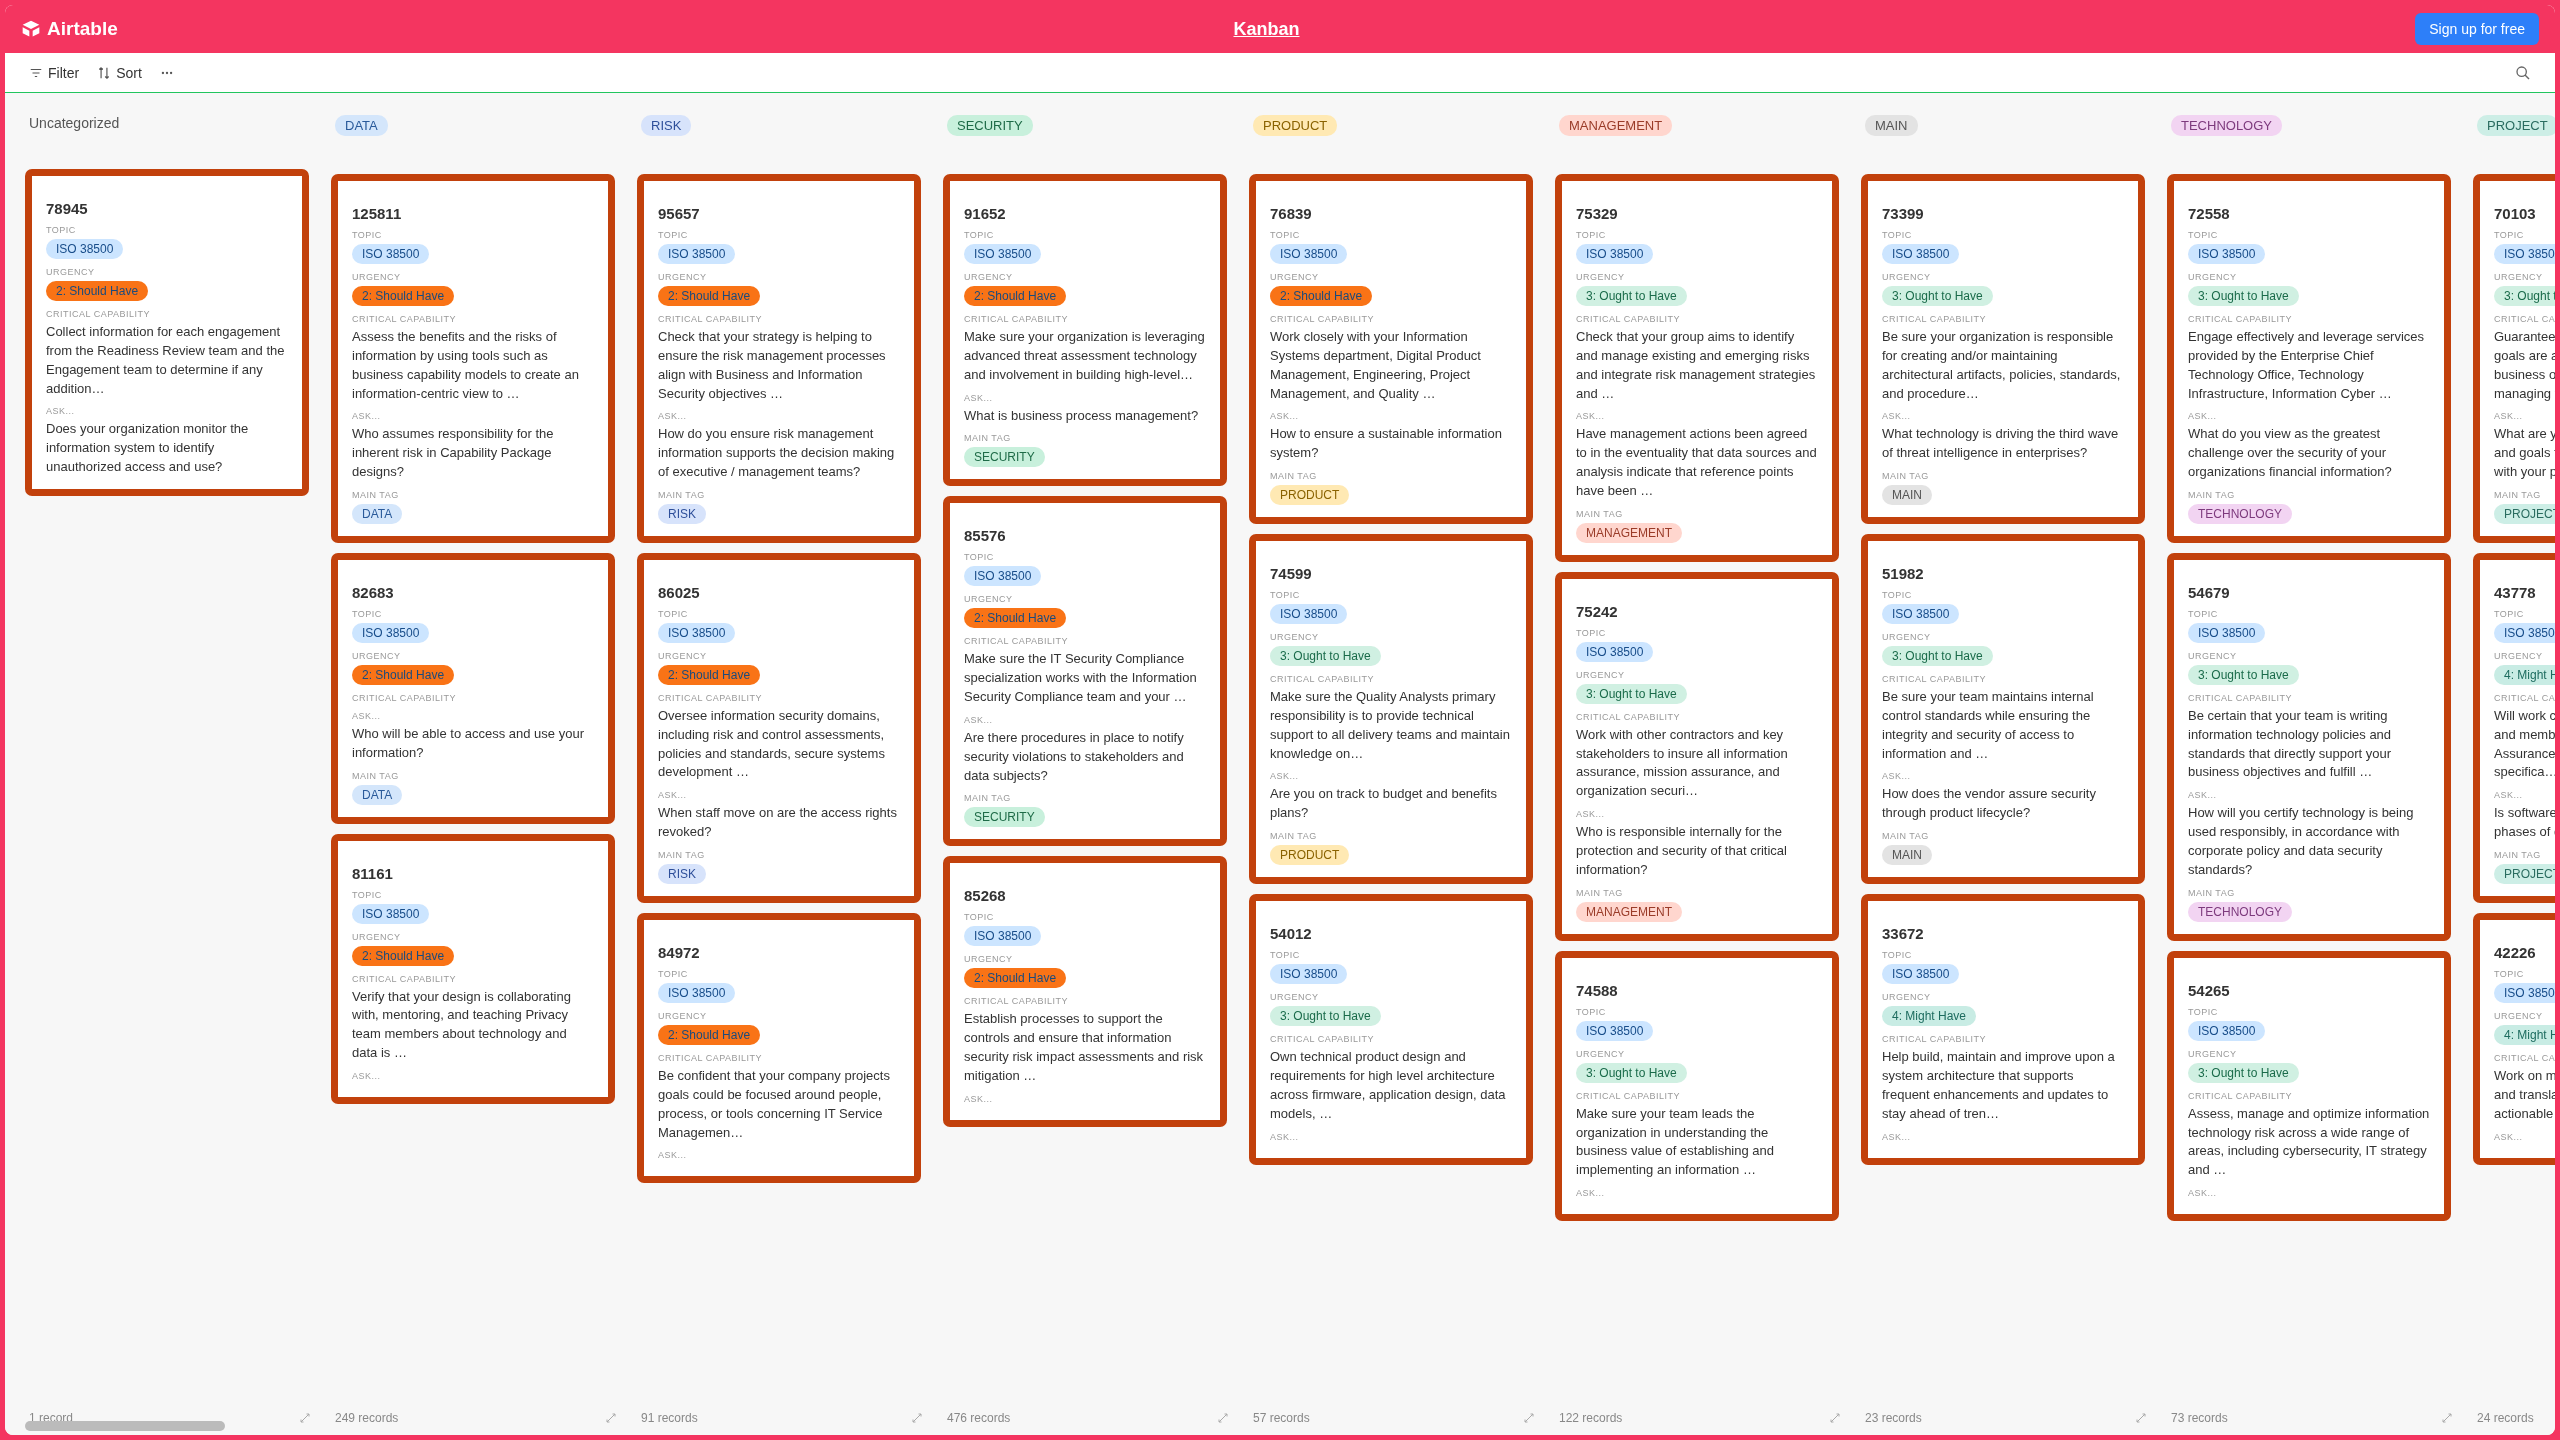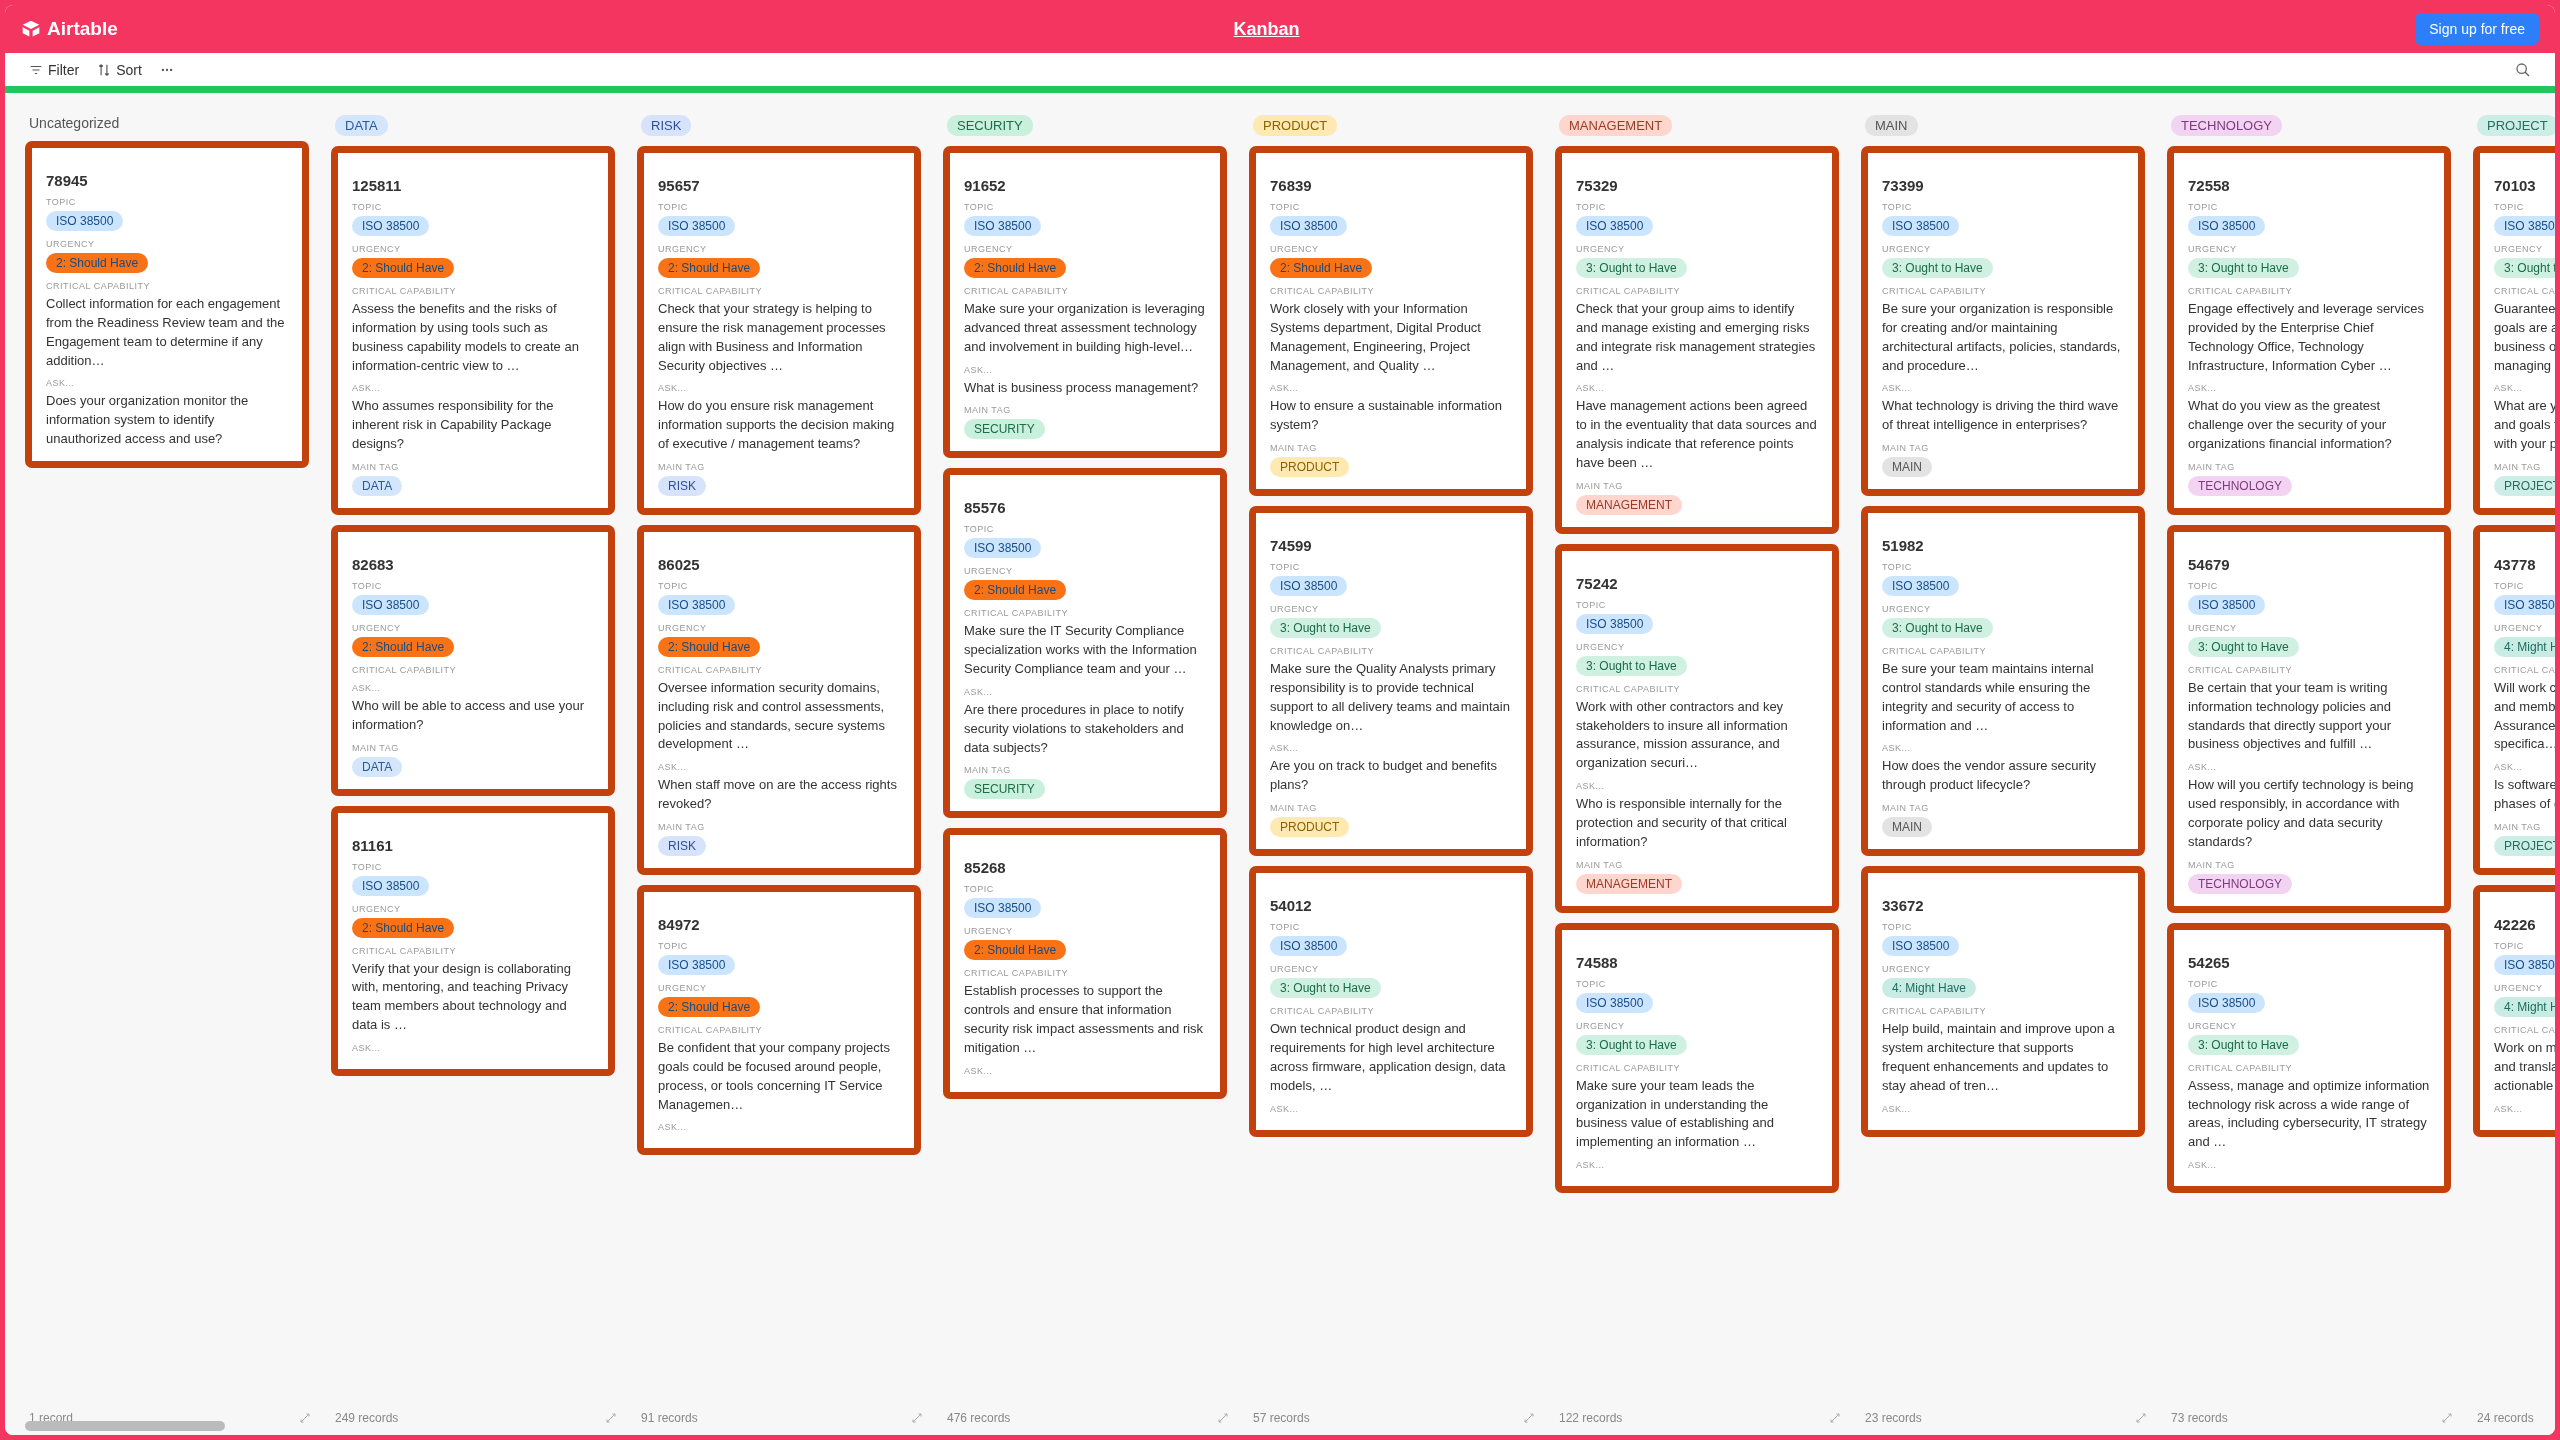--- a/index.html
+++ b/index.html
@@ -7,29 +7,29 @@
   
   .app { width: 2560px; height: 1440px; background: #f43560; padding: 5px; }
   .inner { width: 100%; height: 100%; background: #fff; border-radius: 8px; overflow: hidden; display: flex; flex-direction: column; }
   
   .topbar { height: 48px; background: #f43560; display: flex; align-items: center; padding: 0 16px; color: #fff; }
   .brand { display: flex; align-items: center; gap: 6px; font-weight: 600; font-size: 19px; }
   .brand-icon { width: 20px; height: 20px; }
   .title { flex: 1; text-align: center; font-weight: 600; font-size: 18px; text-decoration: underline; }
   .signup { background: #2d7ff9; color: #fff; border: none; padding: 8px 14px; border-radius: 6px; font-size: 14px; font-weight: 500; cursor: pointer; }
   
-  .toolbar { height: 40px; border-bottom: 7px solid #22c55e; display: flex; align-items: center; padding: 0 24px; gap: 18px; background: #fff; }
+  .toolbar { height: 40px; border-bottom: 1px solid #22c55e; display: flex; align-items: center; padding: 0 24px; gap: 18px; background: #fff; }
   .tool { display: flex; align-items: center; gap: 5px; font-size: 14px; color: #333; cursor: pointer; }
   .tool-icon { width: 14px; height: 14px; }
   .spacer { flex: 1; }
   .search-icon { width: 16px; height: 16px; color: #666; cursor: pointer; }
   
   .board { flex: 1; background: #f7f7f7; padding: 16px 20px 10px 20px; overflow: hidden; display: flex; gap: 16px; position: relative; }
   
-  .column { width: 290px; flex-shrink: 0; display: flex; flex-direction: column; position: relative; }
+  .column { width: 290px; flex-shrink: 0; display: flex; flex-direction: column; position: relative; gap: 28px; }
   .col-header { padding: 6px 4px 10px 4px; display: flex; align-items: center; }
   .col-pill { font-size: 13px; font-weight: 500; padding: 3px 10px; border-radius: 10px; }
   .col-uncat { color: #555; font-size: 14px; font-weight: 400; }
   
   .col-body { flex: 1; overflow-y: auto; padding-right: 6px; display: flex; flex-direction: column; gap: 10px; }
   .col-body::-webkit-scrollbar { width: 10px; }
   .col-body::-webkit-scrollbar-track { background: transparent; }
   .col-body::-webkit-scrollbar-thumb { background: #ccc; border-radius: 5px; }
   
   .col-footer { padding: 6px 4px 0 4px; display: flex; align-items: center; justify-content: space-between; font-size: 12px; color: #888; }

